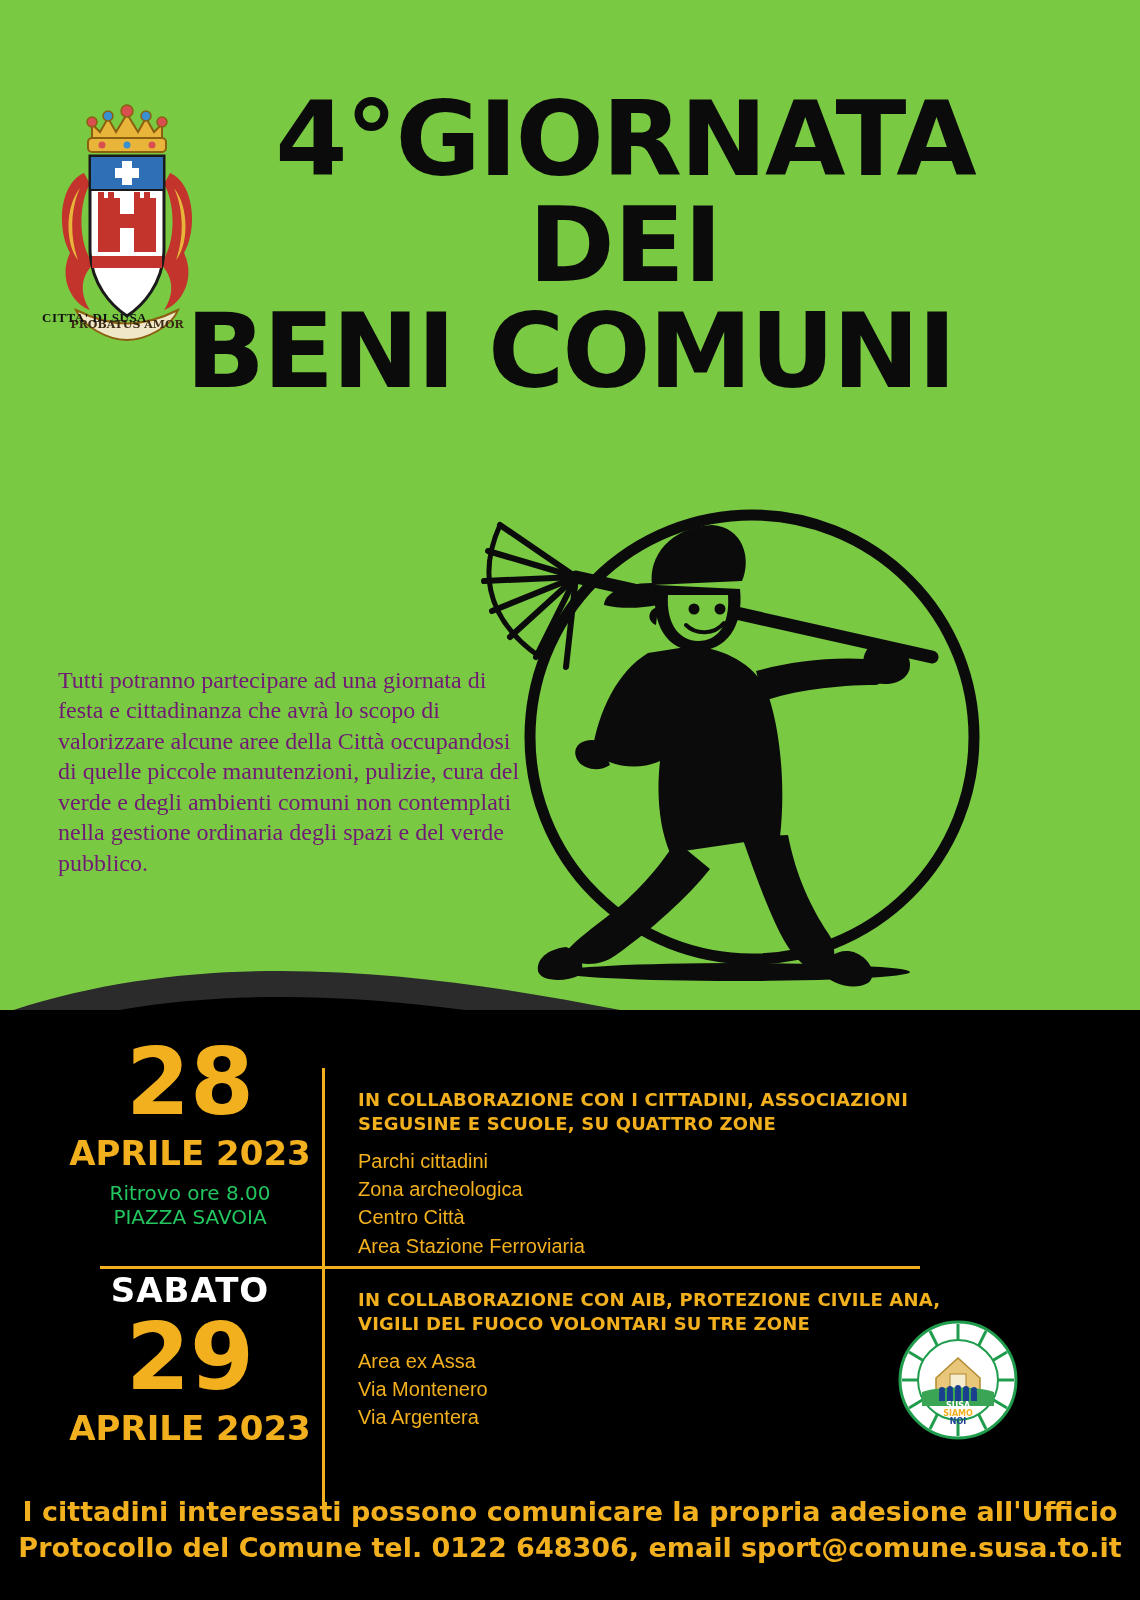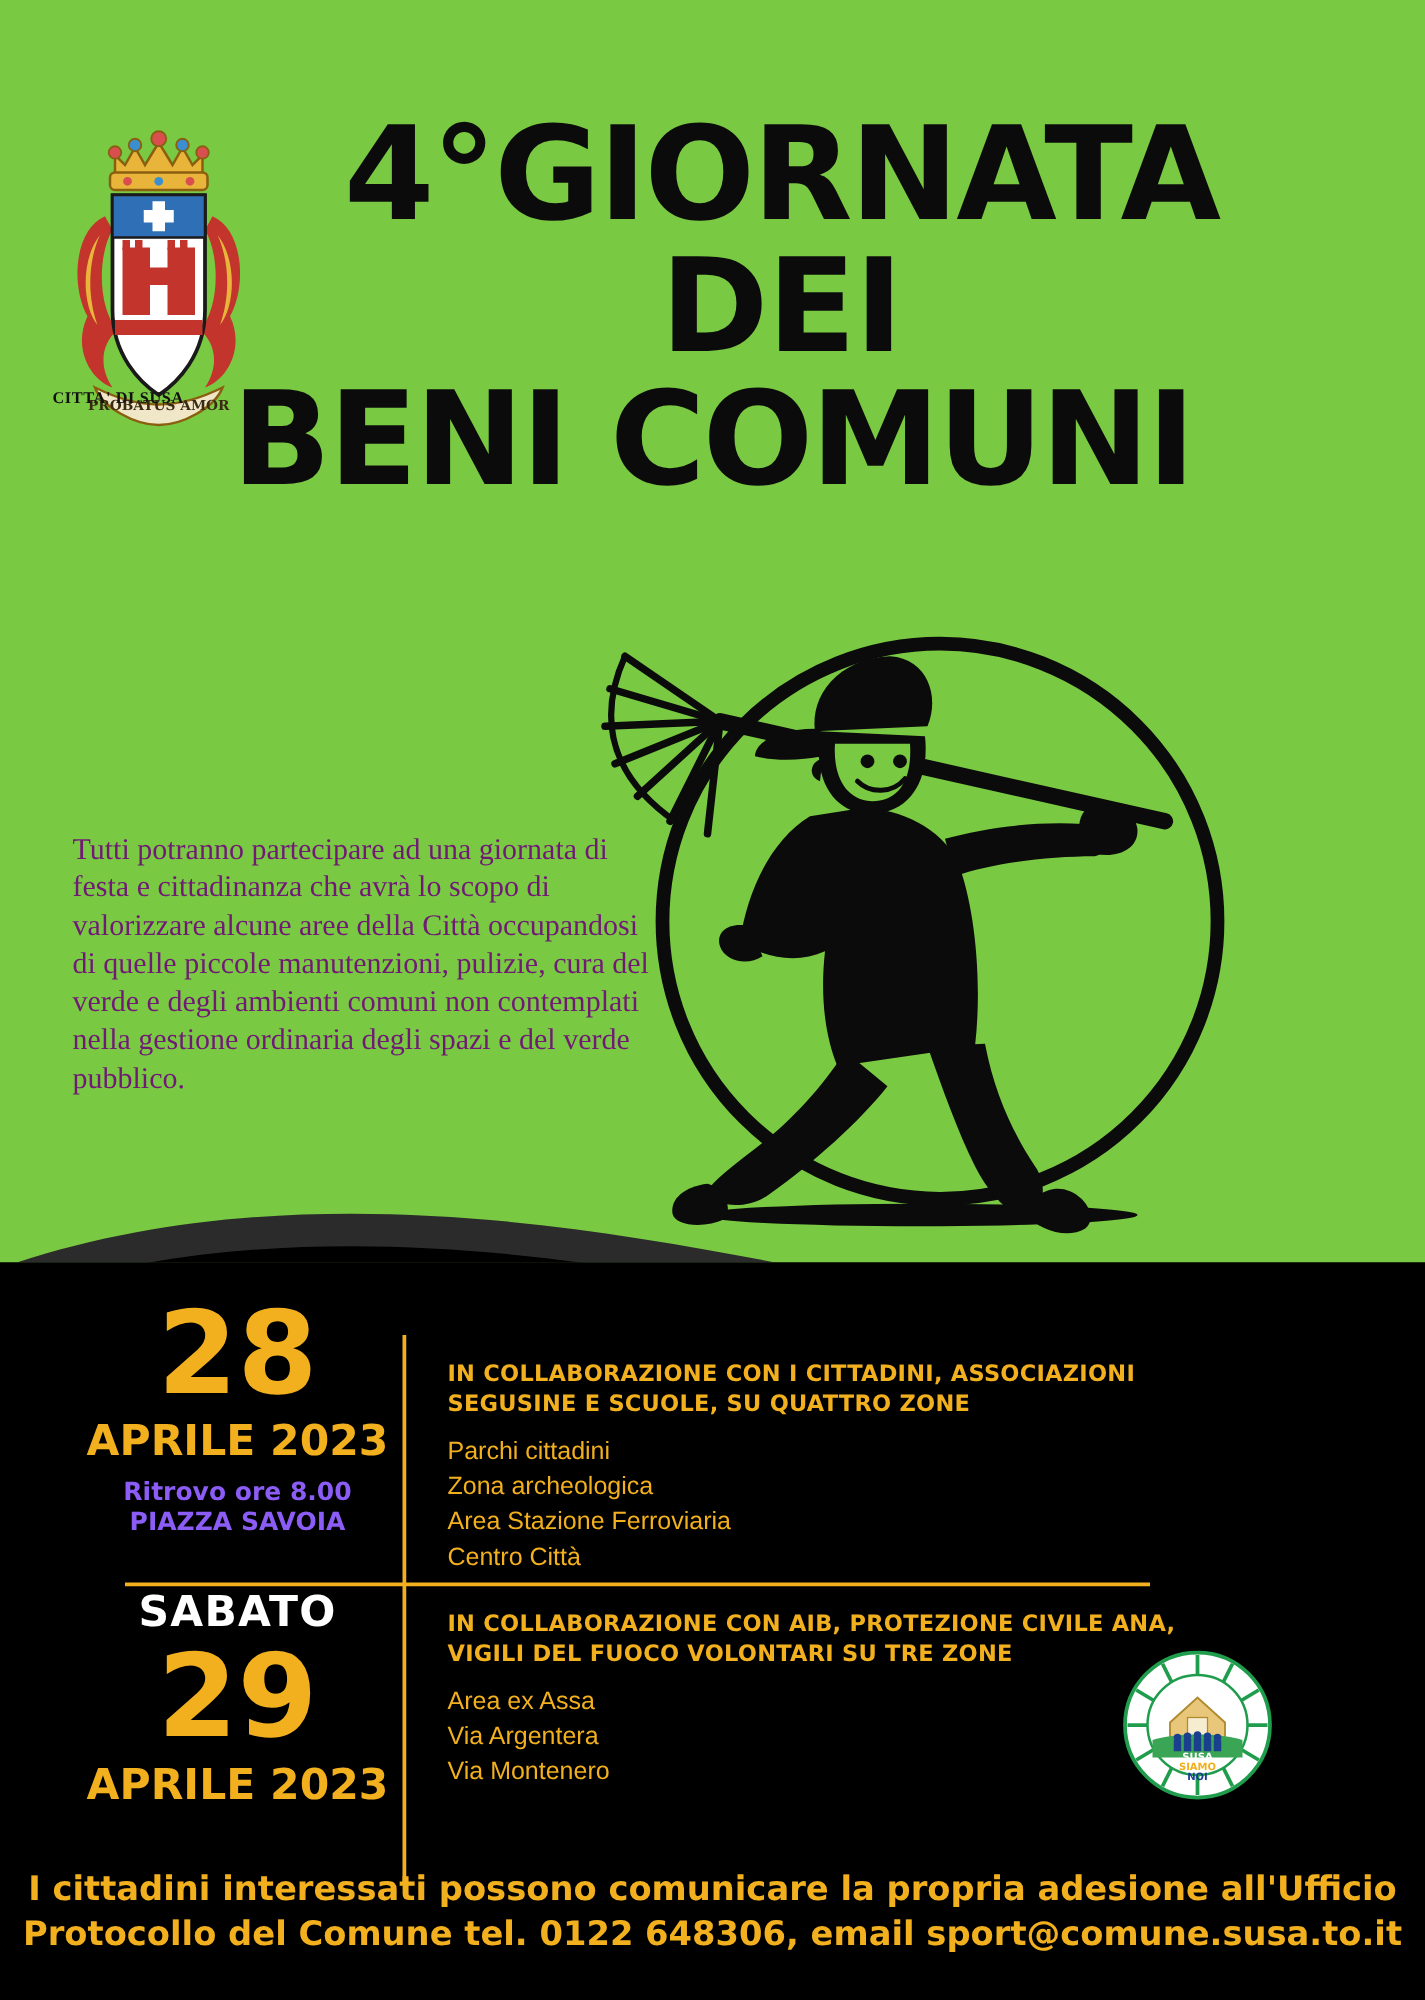--- a/index.html
+++ b/index.html
@@ -135,23 +135,23 @@
   }
   .monthyear {
     font-family: "DejaVu Sans", sans-serif;
     font-weight: bold;
     font-size: 34px;
     color: #f2b01e;
     margin-top: 4px;
   }
   .meet {
     font-family: "DejaVu Sans", sans-serif;
-    font-weight: bold;
+    font-weight: normal;
     font-size: 20px;
-    color: #8b5cf6;
+    color: #22c55e;
     line-height: 1.22;
     margin-top: 8px;
   }
   .vline {
     position: absolute;
     left: 322px;
     top: 58px;
     width: 3px;
     height: 440px;
     background: #f2b01e;
@@ -355,37 +355,37 @@
         <div>Ritrovo ore 8.00</div>
         <div>PIAZZA SAVOIA</div>
       </div>
     </div>
 
     <div class="col-right">
       <div class="collab-title">IN COLLABORAZIONE CON I CITTADINI, ASSOCIAZIONI SEGUSINE E SCUOLE, SU QUATTRO ZONE</div>
       <div class="zones">
         <div>Parchi cittadini</div>
         <div>Zona archeologica</div>
+        <div>Centro Città</div>
         <div>Area Stazione Ferroviaria</div>
-        <div>Centro Città</div>
       </div>
     </div>
 
     <div class="col-left" style="top: 260px;">
       <div class="weekday">SABATO</div>
       <div class="daynum">29</div>
       <div class="monthyear">APRILE 2023</div>
     </div>
 
     <div class="col-right2">
       <div class="collab-title">IN COLLABORAZIONE CON  AIB, PROTEZIONE CIVILE ANA, VIGILI DEL FUOCO VOLONTARI SU TRE ZONE</div>
       <div class="zones">
         <div>Area ex Assa</div>
+        <div>Via Montenero</div>
         <div>Via Argentera</div>
-        <div>Via Montenero</div>
       </div>
     </div>
 
     <div class="logo-circle">
       <svg width="120" height="120" viewBox="0 0 120 120">
         <circle cx="60" cy="60" r="58" fill="#ffffff" stroke="#1f9d4d" stroke-width="3"></circle>
         <g stroke="#1f9d4d" stroke-width="3">
           <line x1="60" y1="4" x2="60" y2="22"></line>
           <line x1="88" y1="11" x2="80" y2="27"></line>
           <line x1="109" y1="32" x2="94" y2="41"></line>

